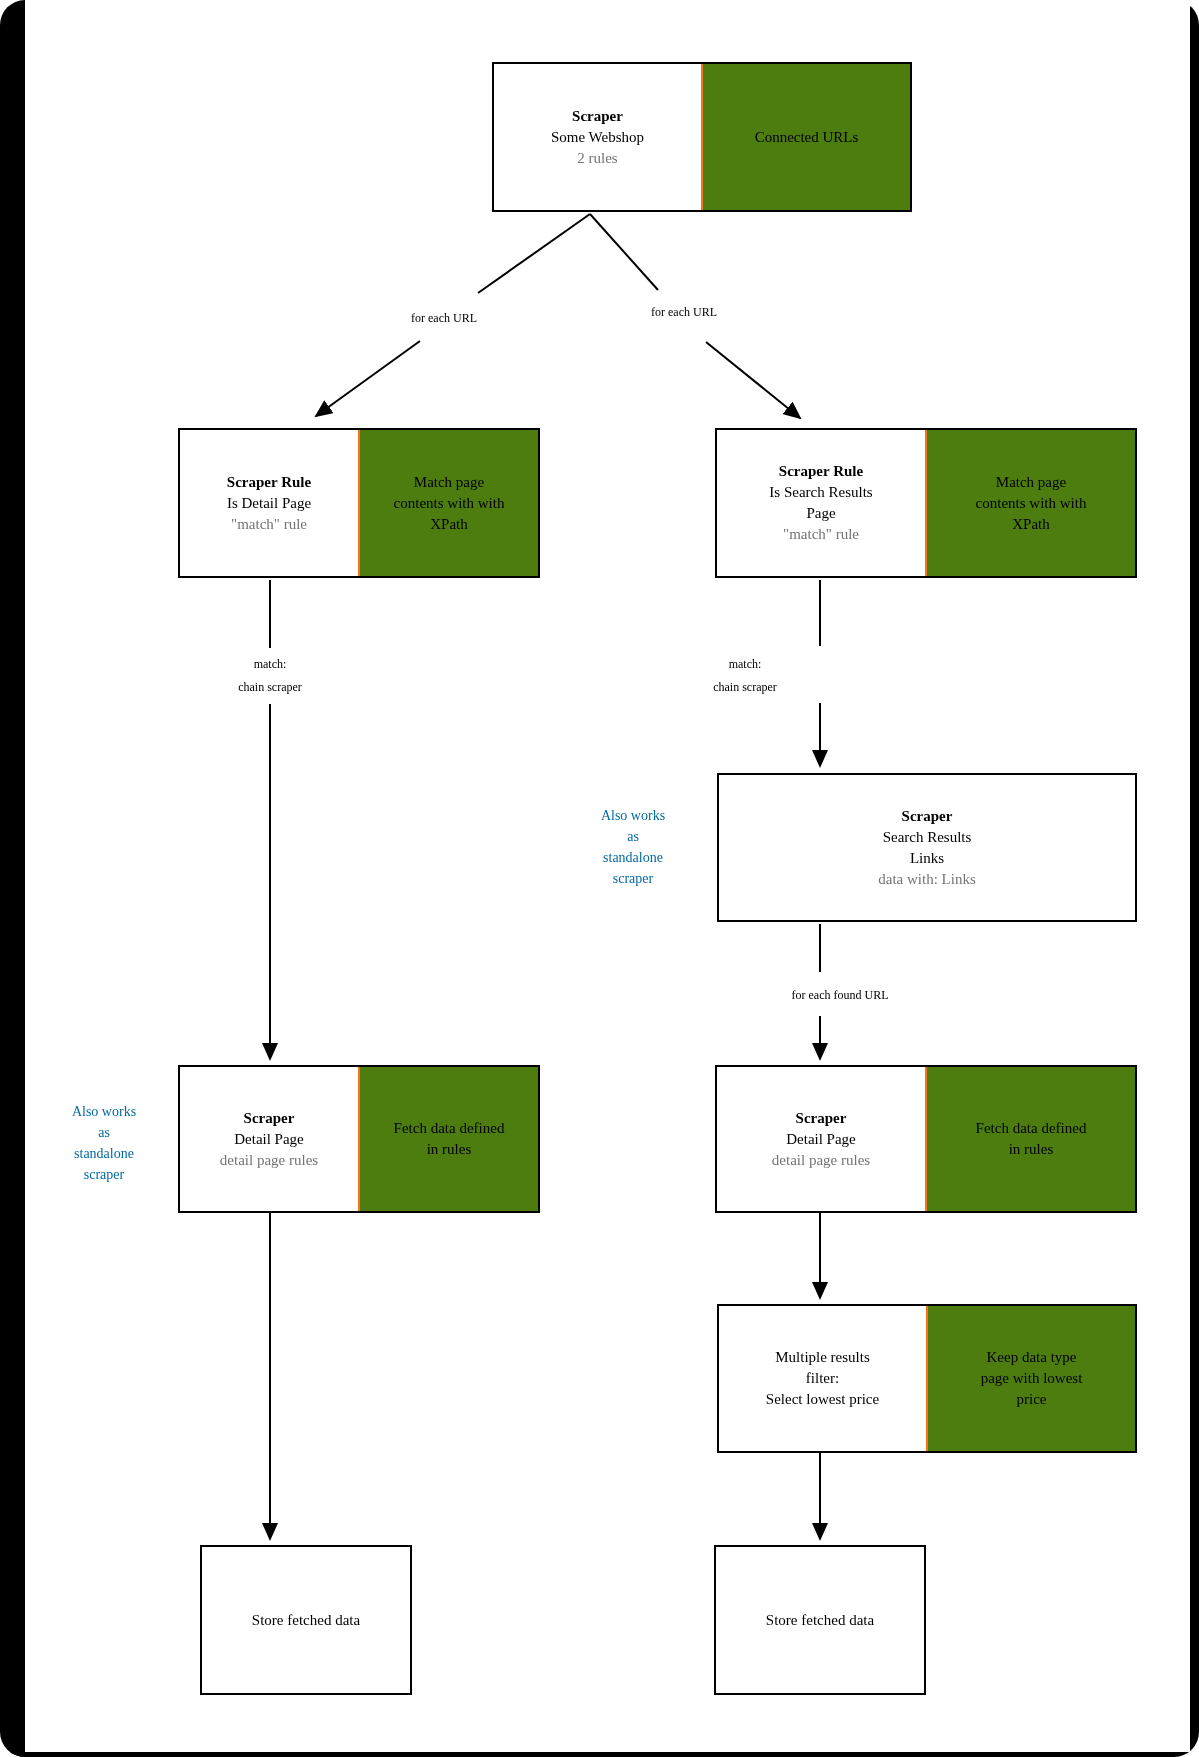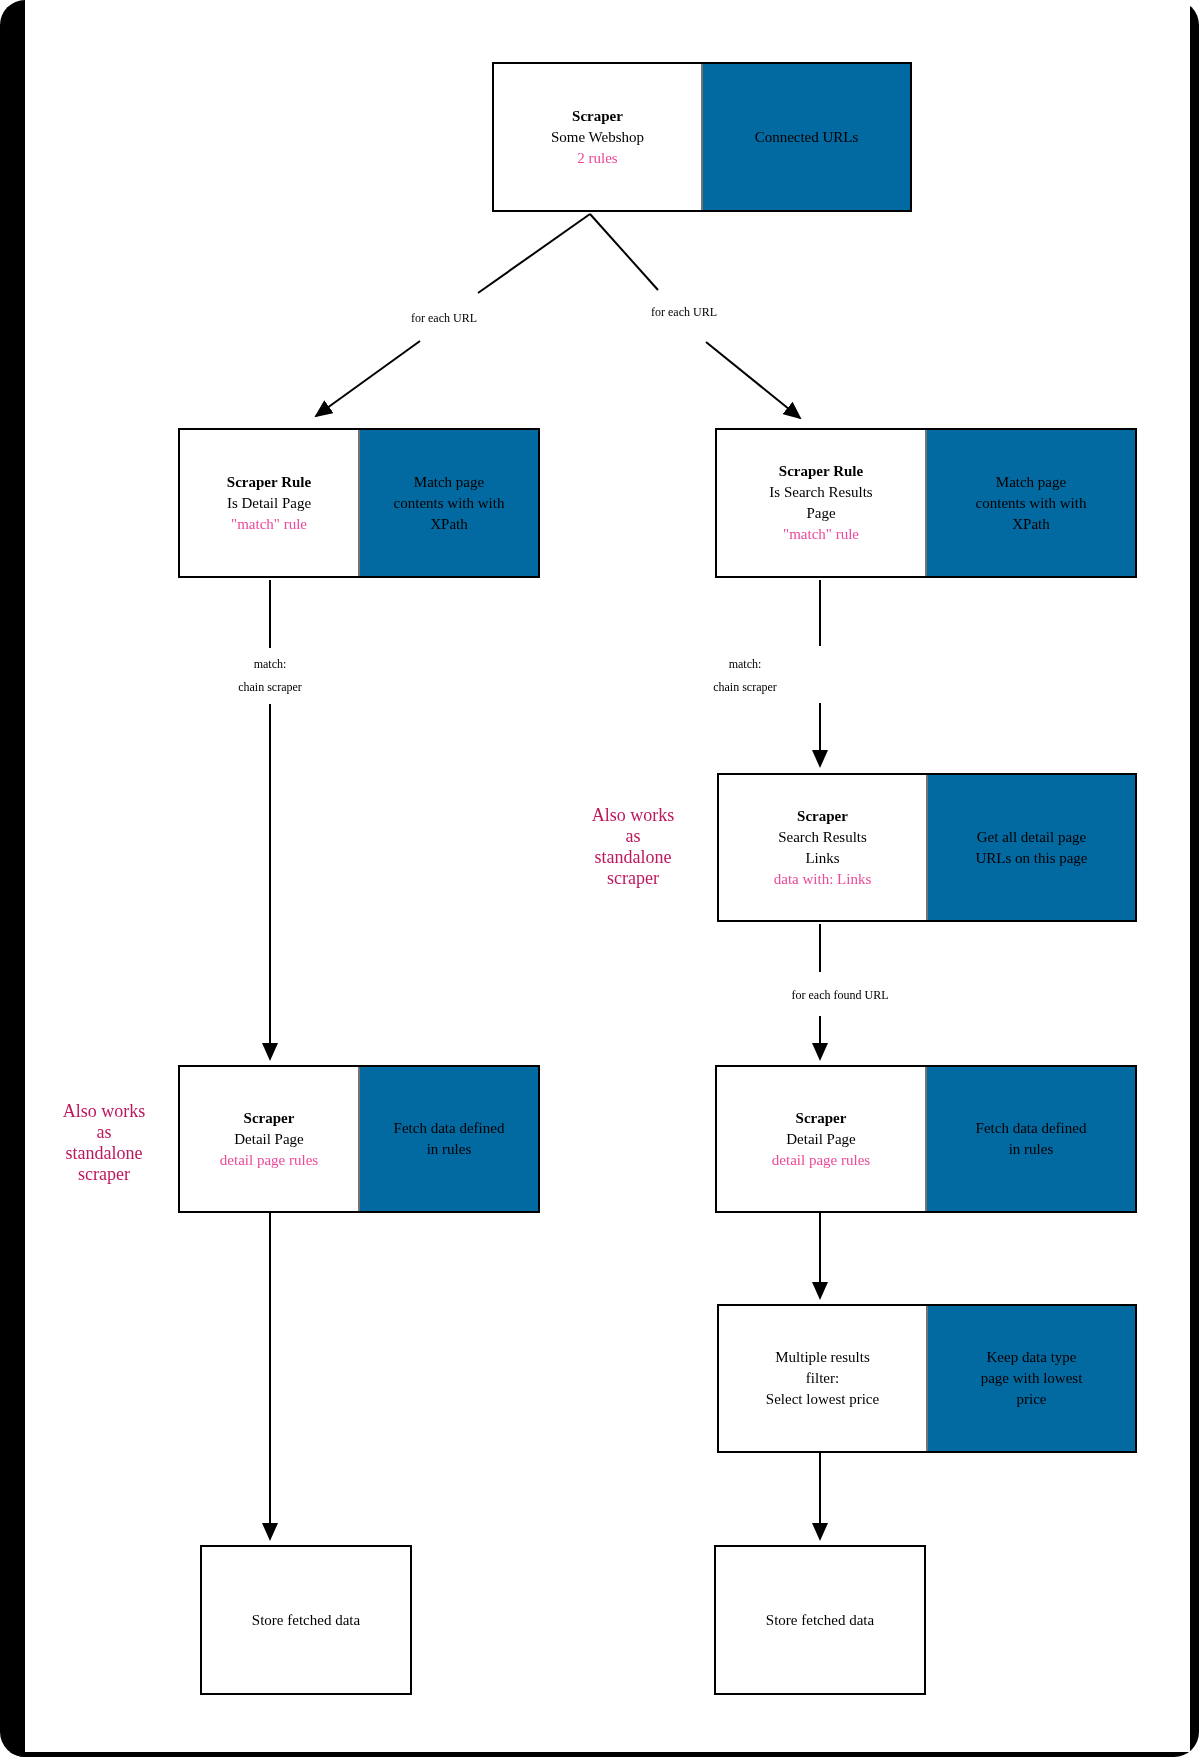--- a/index.html
+++ b/index.html
@@ -14,30 +14,30 @@
 
   .node {
     position:absolute; display:flex; border:2px solid #000;
     background:#fff; box-sizing:border-box;
   }
   .node .section {
     flex:1; display:flex; flex-direction:column; justify-content:center;
     align-items:center; text-align:center; font-size:15px; line-height:21px;
     white-space:pre-line; padding:4px; box-sizing:border-box; overflow:hidden;
   }
-  .node .action { background:#0369a1; border-left:2px solid #737373; }
+  .node .action { background:#4d7c0f; border-left:2px solid #f97316; }
   .title { font-weight:bold; white-space:pre-line; }
-  .sub   { color:#ec4899; white-space:pre-line; }
+  .sub   { color:#737373; white-space:pre-line; }
   .nm    { white-space:pre-line; }
 
   .label {
     position:absolute; transform:translate(-50%,-50%); text-align:center;
     white-space:pre-line; font-size:12px; line-height:23px; color:#000;
   }
-  .label.green { color:#be185d; font-size:18px; line-height:21px; }
+  .label.green { color:#0369a1; font-size:14px; line-height:21px; }
 
   svg.connectors { position:absolute; left:0; top:0; }
 </style>
 </head>
 <body>
 
 <div class="canvas">
 
   <svg class="connectors" width="1199" height="1757" viewBox="0 0 1199 1757">
     <defs>
@@ -101,22 +101,20 @@
 XPath</div>
   </div>
 
   <div class="node" style="left:717px; top:773px; width:420px; height:149px;">
     <div class="section">
       <div class="title">Scraper</div>
       <div class="nm">Search Results
 Links</div>
       <div class="sub">data with: Links</div>
     </div>
-    <div class="section action">Get all detail page
-URLs on this page</div>
   </div>
 
   <div class="node" style="left:178px; top:1065px; width:362px; height:148px;">
     <div class="section">
       <div class="title">Scraper</div>
       <div class="nm">Detail Page</div>
       <div class="sub">detail page rules</div>
     </div>
     <div class="section action">Fetch data defined
 in rules</div>

